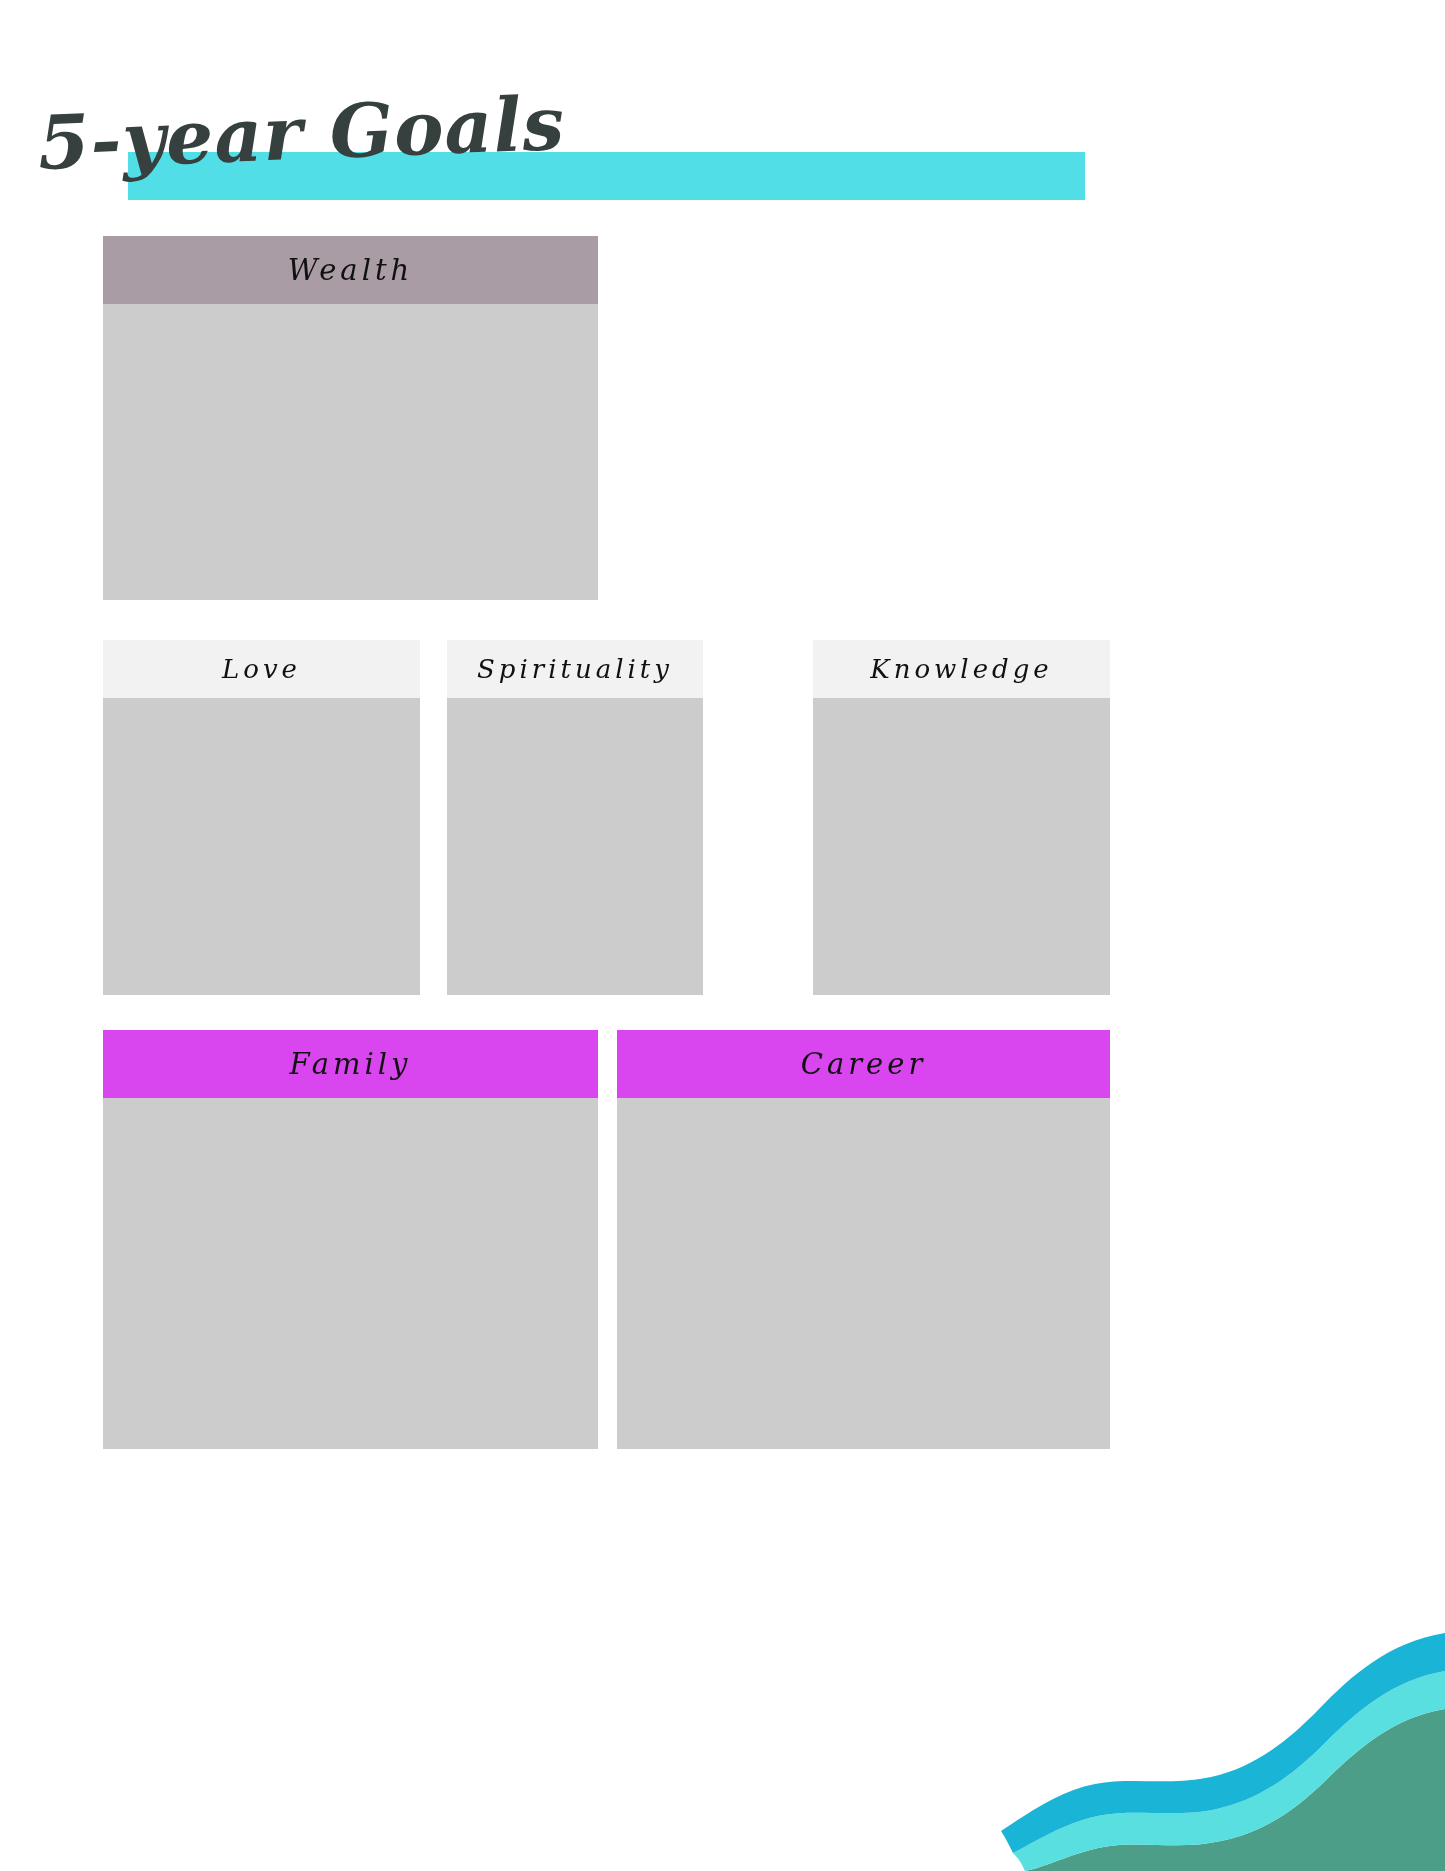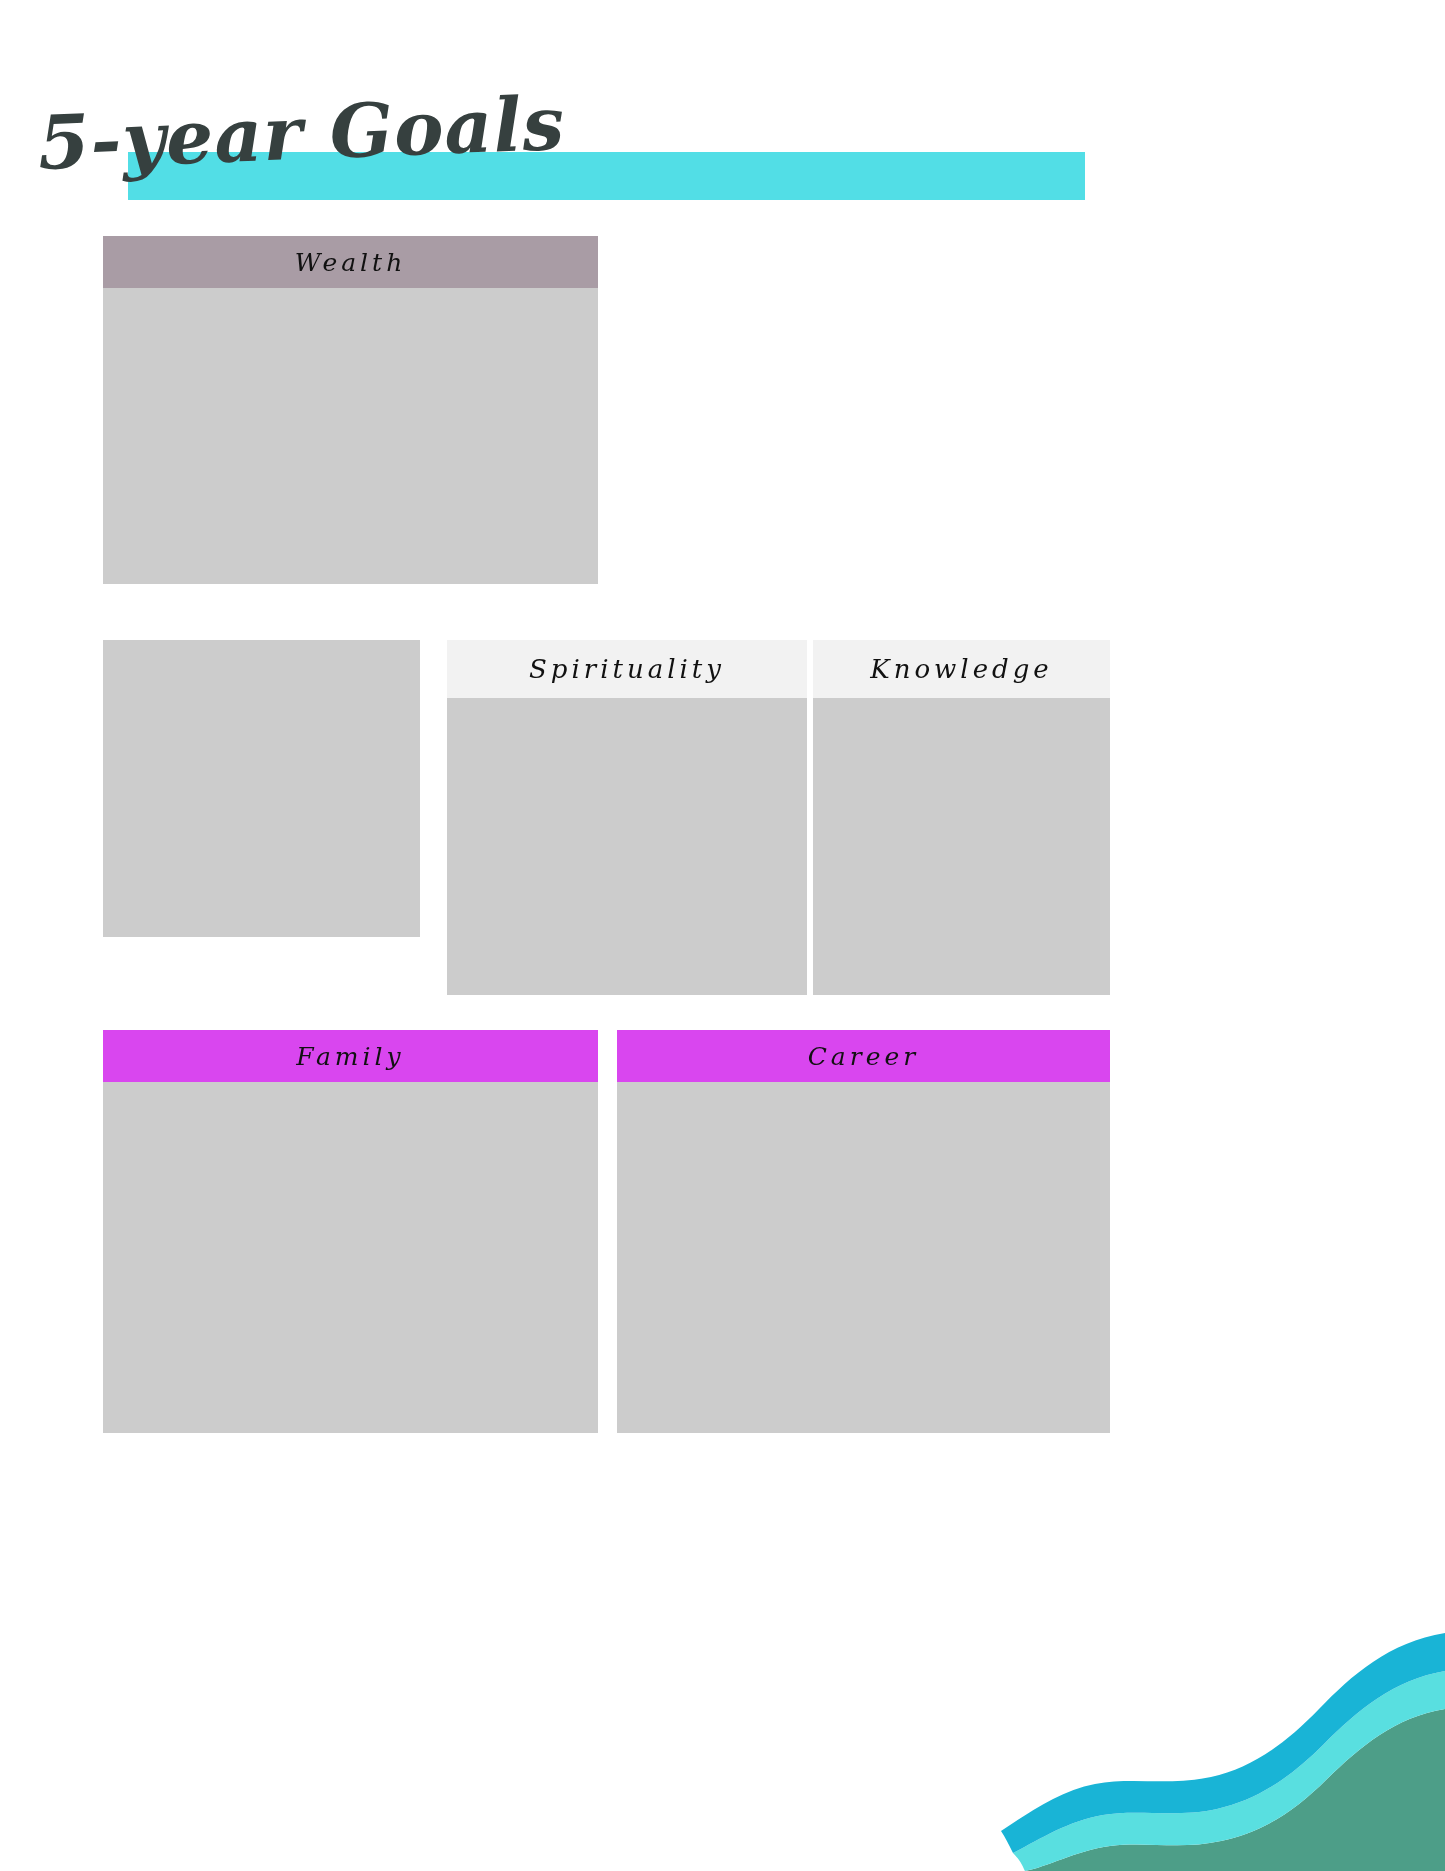--- a/index.html
+++ b/index.html
@@ -67,39 +67,39 @@
     letter-spacing: 4px;
     white-space: nowrap;
   }
   .card-body {
     box-sizing: border-box;
     width: 100%;
     background: #cccccc;
   }
 
   
-  .card.lg .card-header { height: 52px; font-size: 25px; }
+  .card.lg .card-header { height: 68px; font-size: 29px; }
   
   .card.sm .card-header { height: 58px; font-size: 26px; }
 
   
   .hdr-mauve { background: #a99ca5; }
   .hdr-light { background: #f2f2f2; }
   .hdr-cyan  { background: #d946ef; }
 
   
   #card-wealth { left: 103px; top: 236px; width: 495px; }
   #card-wealth .card-body { height: 296px; }
   #card-health { left: 617px; top: 236px; width: 493px; }
   #card-health .card-body { height: 296px; }
 
   
   #card-love         { left: 103px; top: 640px; width: 317px; }
   #card-love .card-body { height: 297px; }
-  #card-spirituality { left: 447px; top: 640px; width: 360px; }
+  #card-spirituality { left: 447px; top: 640px; width: 256px; }
   #card-spirituality .card-body { height: 297px; }
   #card-knowledge    { left: 790px; top: 640px; width: 320px; padding-left: 23px; }
   #card-knowledge .card-body { height: 297px; }
 
   
   #card-family { left: 103px; top: 1030px; width: 495px; }
   #card-family .card-body { height: 351px; }
   #card-career { left: 617px; top: 1030px; width: 493px; }
   #card-career .card-body { height: 351px; }
 
@@ -121,20 +121,21 @@
   <div id="title-banner"></div>
   <div id="page-title">5-year Goals</div>
 
   <div class="card lg" id="card-wealth">
     <div class="card-header hdr-mauve">Wealth</div>
     <div class="card-body"></div>
   </div>
 
 
   <div class="card sm" id="card-love">
+    <div class="card-header hdr-light">Love</div>
     <div class="card-body"></div>
   </div>
 
   <div class="card sm" id="card-spirituality">
     <div class="card-header hdr-light">Spirituality</div>
     <div class="card-body"></div>
   </div>
 
   <div class="card sm" id="card-knowledge">
     <div class="card-header hdr-light">Knowledge</div>

